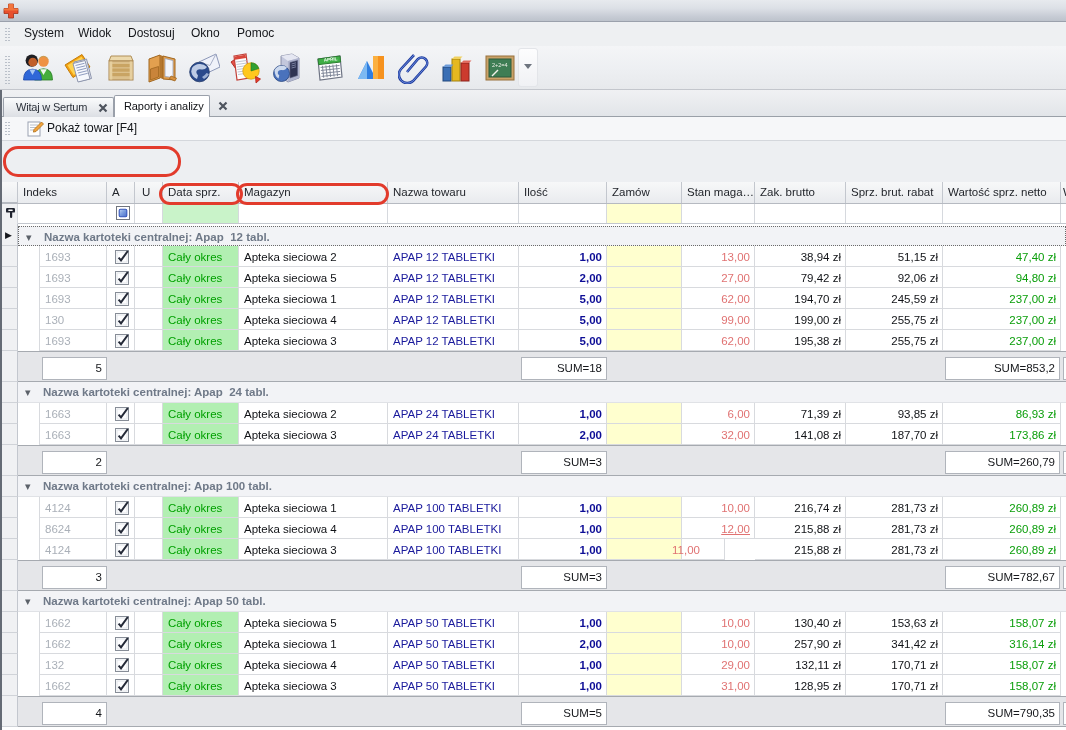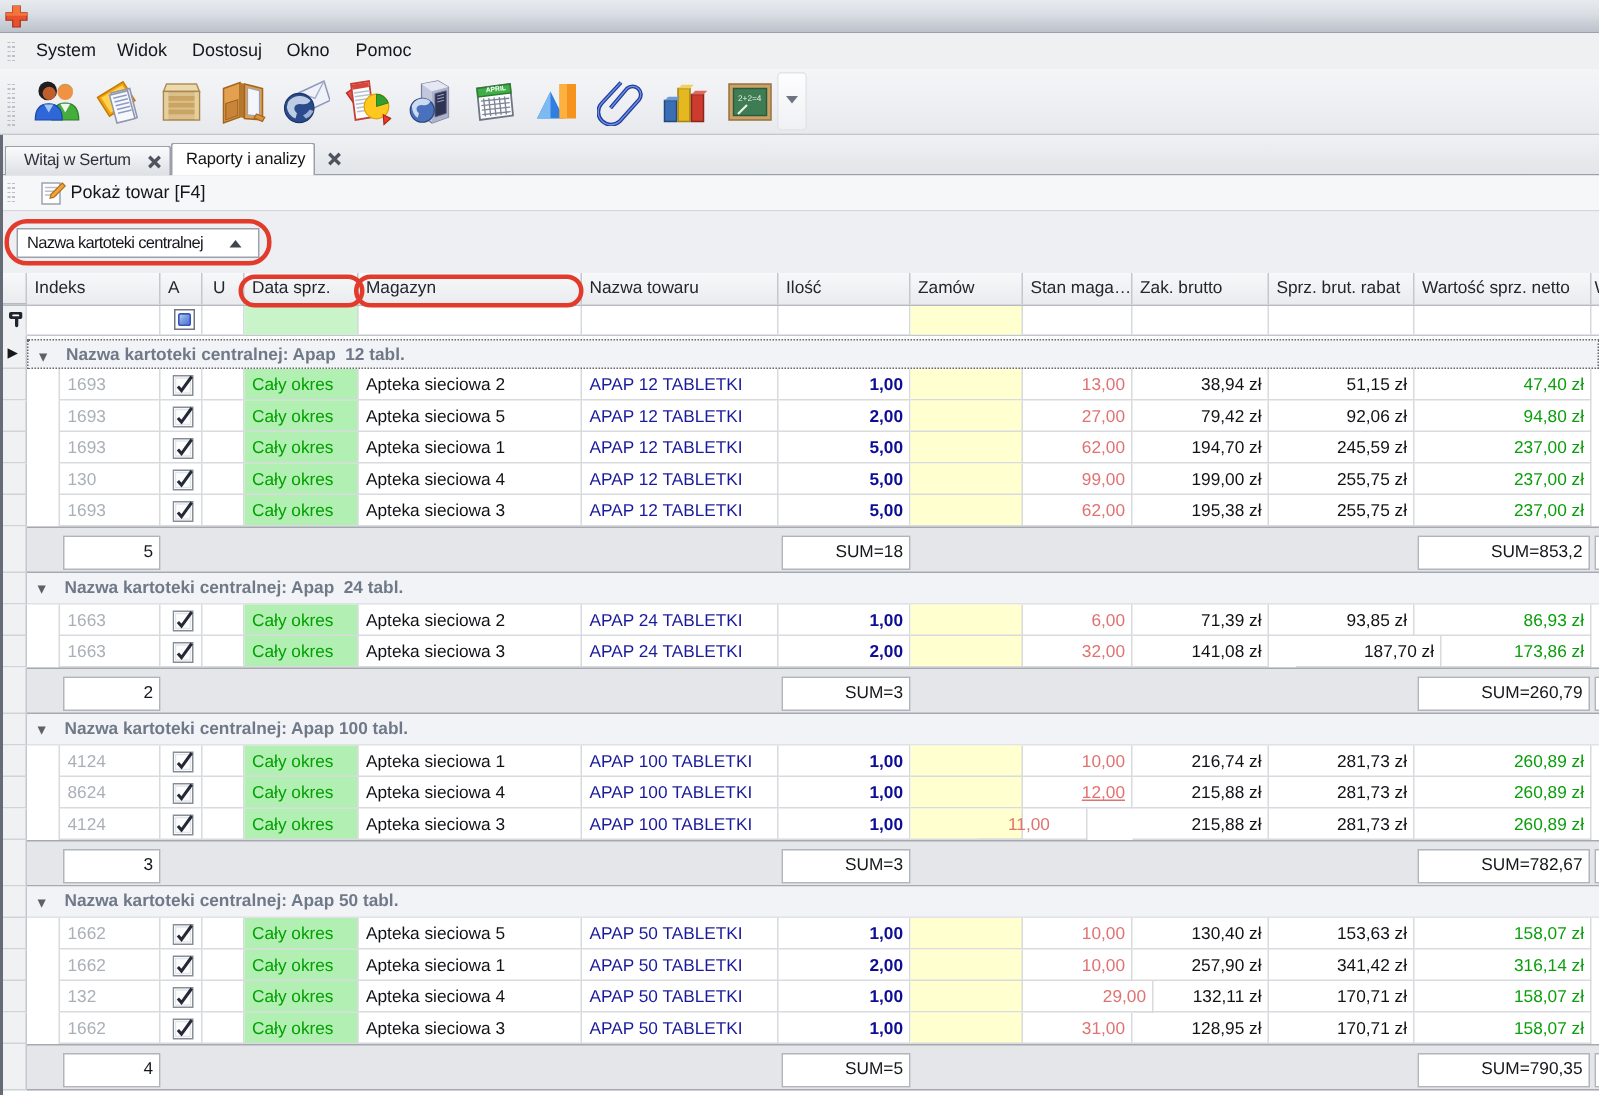--- a/index.html
+++ b/index.html
@@ -217,24 +217,20 @@
   <div class="grip" style="left:8px;top:5px;height:14px"></div>
   <svg style="position:absolute;left:27px;top:3px" width="17" height="17" viewBox="0 0 17 17">
     <rect x="1" y="2" width="12" height="14" fill="#fefefe" stroke="#9aa2b2" stroke-width="1"></rect>
     <path d="M3 5 h8 M3 7.5 h8 M3 10 h8" stroke="#b9c0cc" stroke-width="1"></path>
     <path d="M14.5 2 l2 2 L9 11.5 l-2.6 0.6 L7 9.5 Z" fill="#f2a33c" stroke="#b06f14" stroke-width="0.8"></path>
   </svg>
   <span class="t2txt">Pokaż towar [F4]</span>
 </div>
 
 <div class="abs" id="gpanel"></div>
-<div id="gbtn">
-      <span>Nazwa kartoteki centralnej</span>
-      <i class="sorttri"></i>
-    </div>
 
 <div class="abs" id="ghead">
   <div class="hcell" style="left:0;width:18px;border-bottom:1px solid #b6bac1"></div>
   <div class="hcell" style="left:18px;width:89px">Indeks</div>
   <div class="hcell" style="left:107px;width:28px;padding-left:5px">A</div>
   <div class="hcell" style="left:135px;width:28px;padding-left:7px">U</div>
   <div class="hcell" style="left:163px;width:76px">Data sprz.</div>
   <div class="hcell" style="left:239px;width:149px">Magazyn</div>
   <div class="hcell" style="left:388px;width:131px">Nazwa towaru</div>
   <div class="hcell" style="left:519px;width:88px">Ilość</div>
@@ -457,21 +453,21 @@
         </svg>
       </div>
       <div class="cell bl" style="left:135px;width:28px;"></div>
       <div class="cell bl cgreen" style="left:163px;width:76px;">Cały okres</div>
       <div class="cell bl" style="left:239px;width:149px;">Apteka sieciowa 3</div>
       <div class="cell bl ctxt-naz" style="left:388px;width:131px;">APAP 24 TABLETKI</div>
       <div class="cell bl num ctxt-il" style="left:519px;width:88px;">2,00</div>
       <div class="cell bl cyellow" style="left:607px;width:75px;"></div>
       <div class="cell bl num ctxt-stan" style="left:682px;width:73px;padding-left:11px;">32,00</div>
       <div class="cell bl num" style="left:755px;width:91px;">141,08 zł</div>
-      <div class="cell bl num" style="left:864px;width:97px;">187,70 zł</div>
+      <div class="cell bl num" style="left:846px;width:97px;">187,70 zł</div>
       <div class="cell bl num ctxt-wart" style="left:943px;width:118px;">173,86 zł</div>
       <div class="cell" style="left:1061px;width:5px"></div>
     </div>
 <div class="row sumband" style="top:445px;height:31px">
       <div class="cell ind" style="left:0;width:18px;height:31px"></div>
       <div class="sumbg" style="left:18px;width:1048px"></div>
       <div class="sumbox" style="left:42px;width:65px">2</div>
       <div class="sumbox" style="left:521px;width:86px">SUM=3</div>
       <div class="sumbox" style="left:945px;width:115px">SUM=260,79</div>
       <div class="sumbox" style="left:1063px;width:3px"></div>
@@ -623,21 +619,21 @@
           <rect x="2" y="3" width="10" height="10" fill="#fdfdfe" stroke="#e2e5ea" stroke-width="1"></rect>
           <path d="M3.6 8.6 L6 11.4 L12.8 2.0" fill="none" stroke="#242937" stroke-width="2"></path>
         </svg>
       </div>
       <div class="cell bl" style="left:135px;width:28px;"></div>
       <div class="cell bl cgreen" style="left:163px;width:76px;">Cały okres</div>
       <div class="cell bl" style="left:239px;width:149px;">Apteka sieciowa 4</div>
       <div class="cell bl ctxt-naz" style="left:388px;width:131px;">APAP 50 TABLETKI</div>
       <div class="cell bl num ctxt-il" style="left:519px;width:88px;">1,00</div>
       <div class="cell bl cyellow" style="left:607px;width:75px;"></div>
-      <div class="cell bl num ctxt-stan" style="left:682px;width:87px;">29,00</div>
+      <div class="cell bl num ctxt-stan" style="left:682px;width:73px;">29,00</div>
       <div class="cell bl num" style="left:755px;width:91px;">132,11 zł</div>
       <div class="cell bl num" style="left:846px;width:97px;">170,71 zł</div>
       <div class="cell bl num ctxt-wart" style="left:943px;width:118px;">158,07 zł</div>
       <div class="cell" style="left:1061px;width:5px"></div>
     </div>
 <div class="row drow" style="top:675px;height:21px">
       <div class="cell ind" style="left:0;width:18px"></div>
       <div class="cell cindent" style="left:18px;width:22px"></div>
       <div class="cell bl ctxt-ind" style="left:40px;width:67px;">1662</div>
       <div class="cell bl" style="left:107px;width:28px;">

